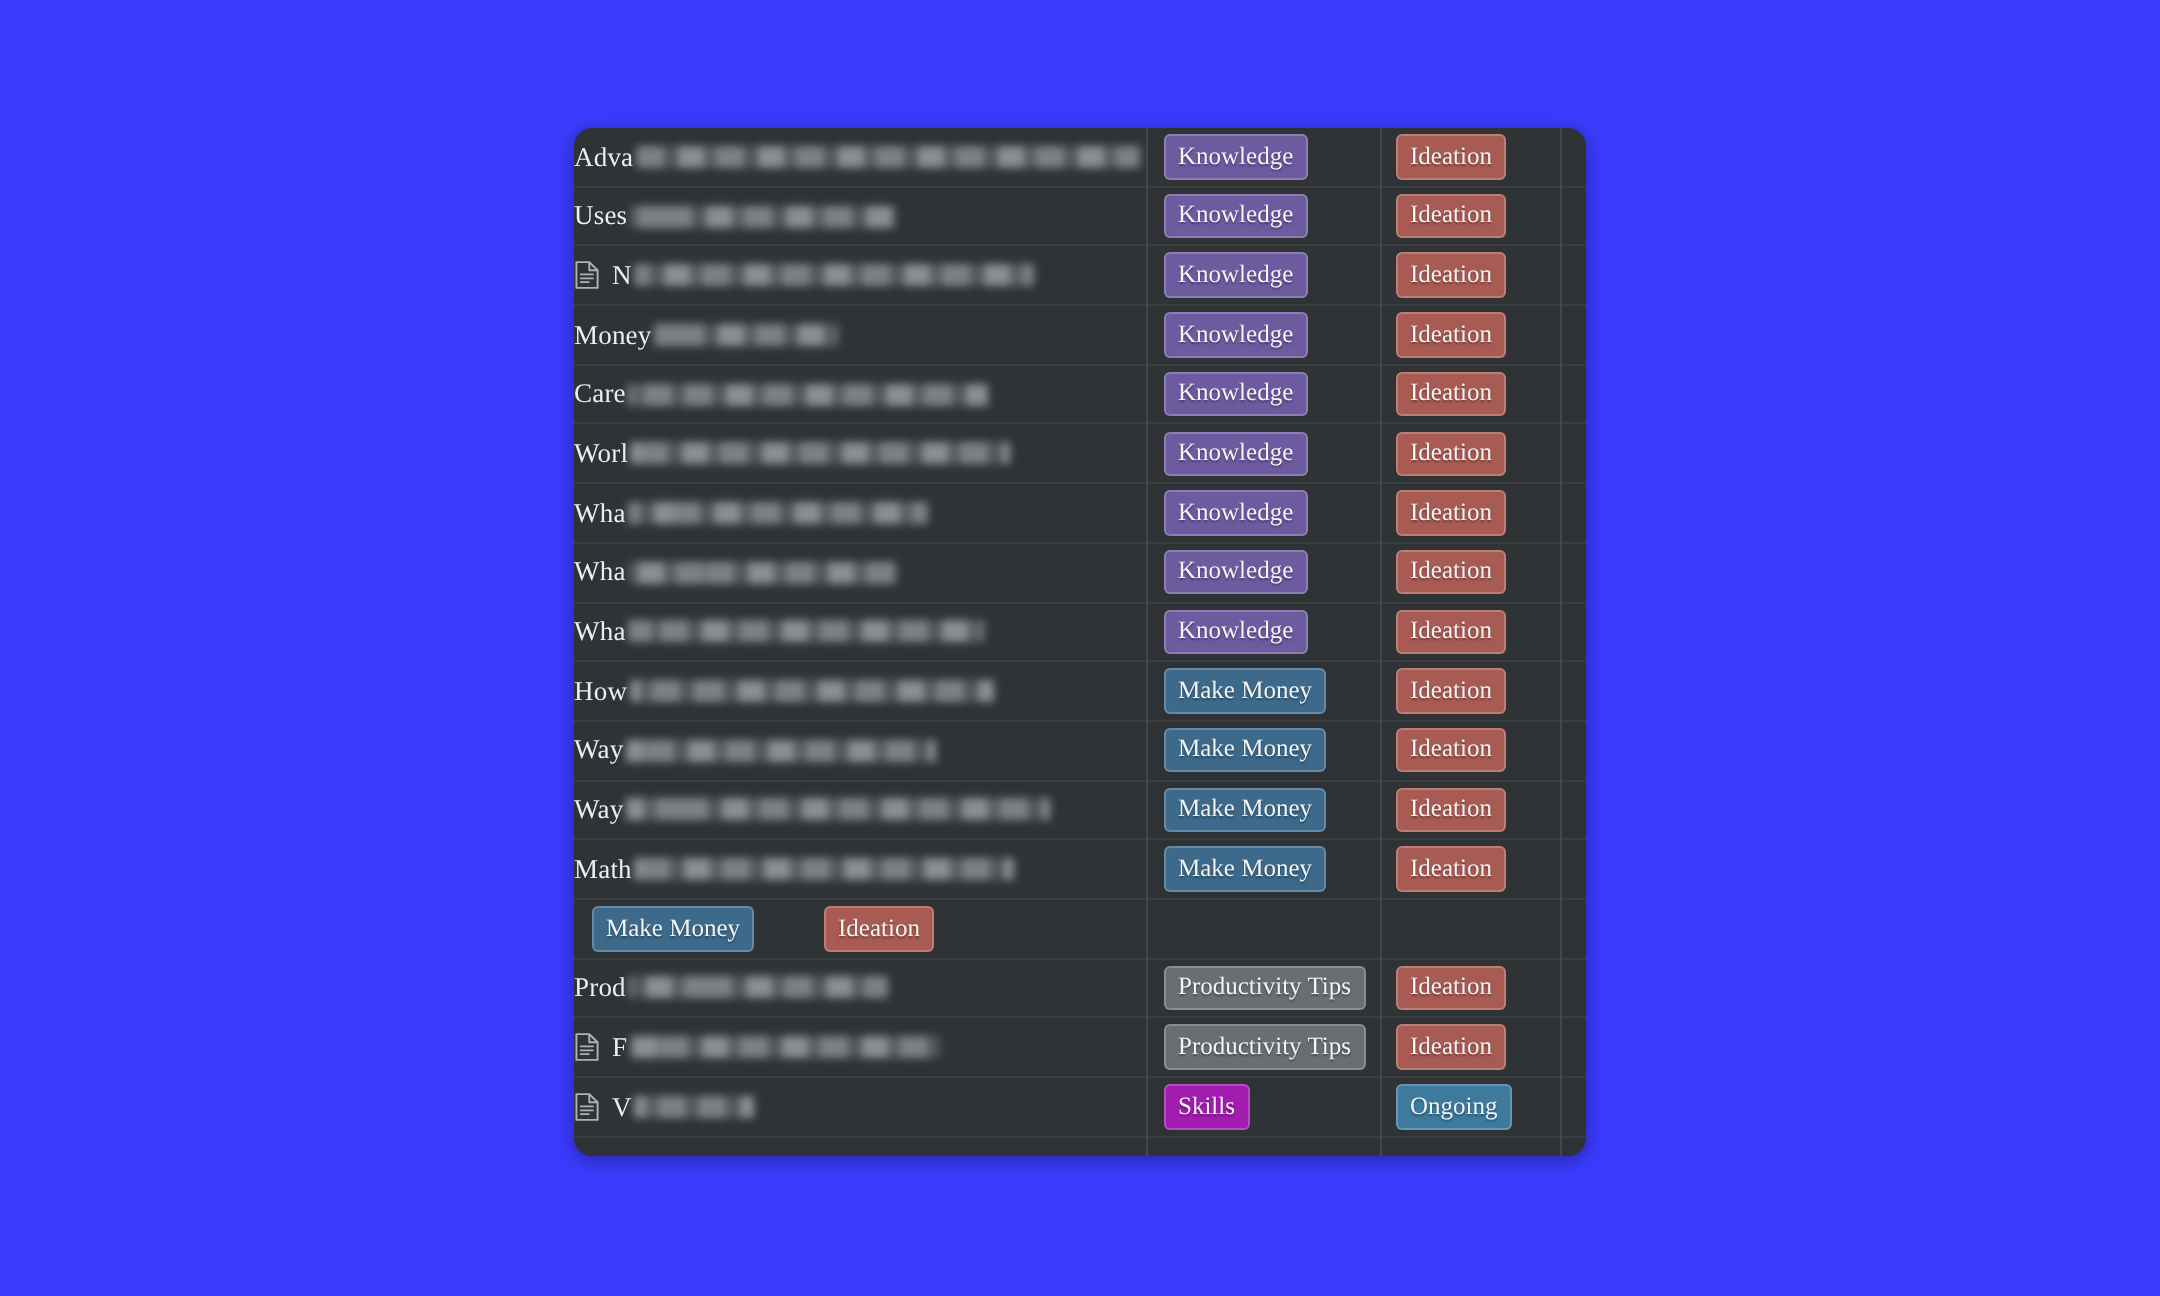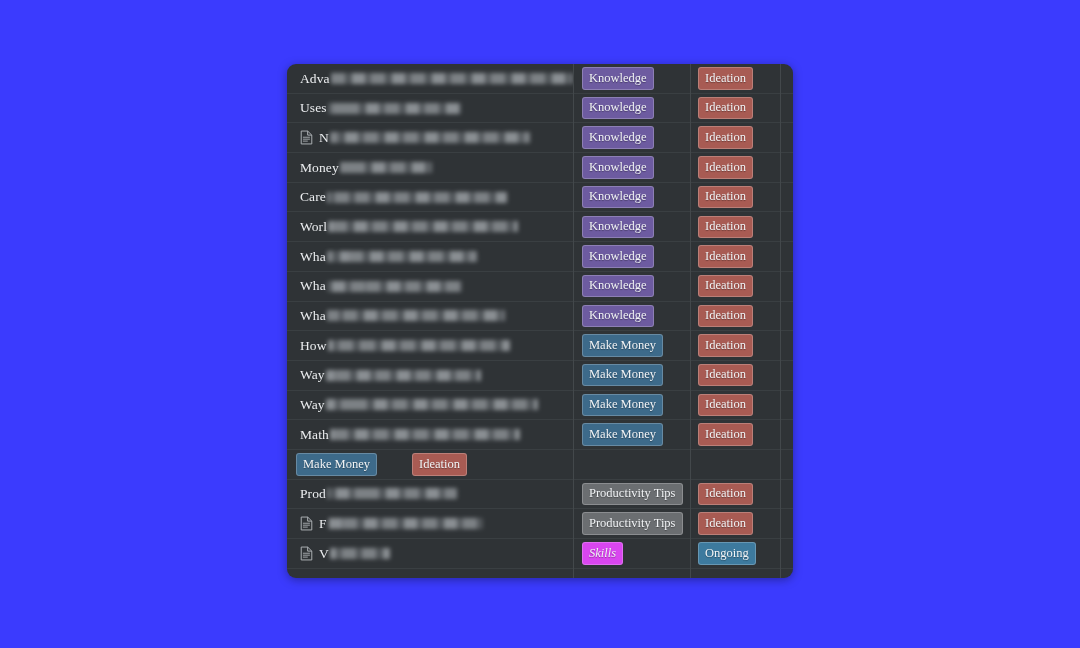--- a/index.html
+++ b/index.html
@@ -55,21 +55,20 @@
     height: 29.7px;
     box-sizing: border-box;
     border-bottom: 1px solid #3a3f42;
     position: relative;
   }
   .row:last-child { border-bottom: 1px solid #3a3f42; }
 
   .cell-title {
     width: 286px;
     box-sizing: border-box;
-    padding-left: 13px;
     display: flex;
     align-items: center;
     gap: 6px;
     overflow: hidden;
     height: 100%;
   }
 
   .cell-tag {
     width: 117px;
     box-sizing: border-box;
@@ -418,21 +417,21 @@
                 <path d="M8.3 1.2v4.6H13" stroke="#c9ced2" stroke-width="1.1" stroke-linejoin="round"></path>
                 <path d="M3.4 8.2h7M3.4 10.4h7M3.4 12.6h4.6" stroke="#c9ced2" stroke-width="1" stroke-linecap="round"></path>
               </svg>
             </span>
             <div class="title-wrap">
               <span class="title-text">V</span>
               <span class="redact" style="width: 60px; background-position-x: 32px;"></span>
             </div>
           </div>
           <div class="cell-tag">
-            <span class="badge" style="background: #d946ef; font-style: italic;">Skills</span>
+            <span class="badge" style="background: #a21caf;">Skills</span>
           </div>
           <div class="cell-status">
             <span class="badge" style="background: rgb(61, 122, 158);">Ongoing</span>
           </div>
           <div class="cell-spacer"></div>
         </div>
       </div>
   </div>
 </div>
 

